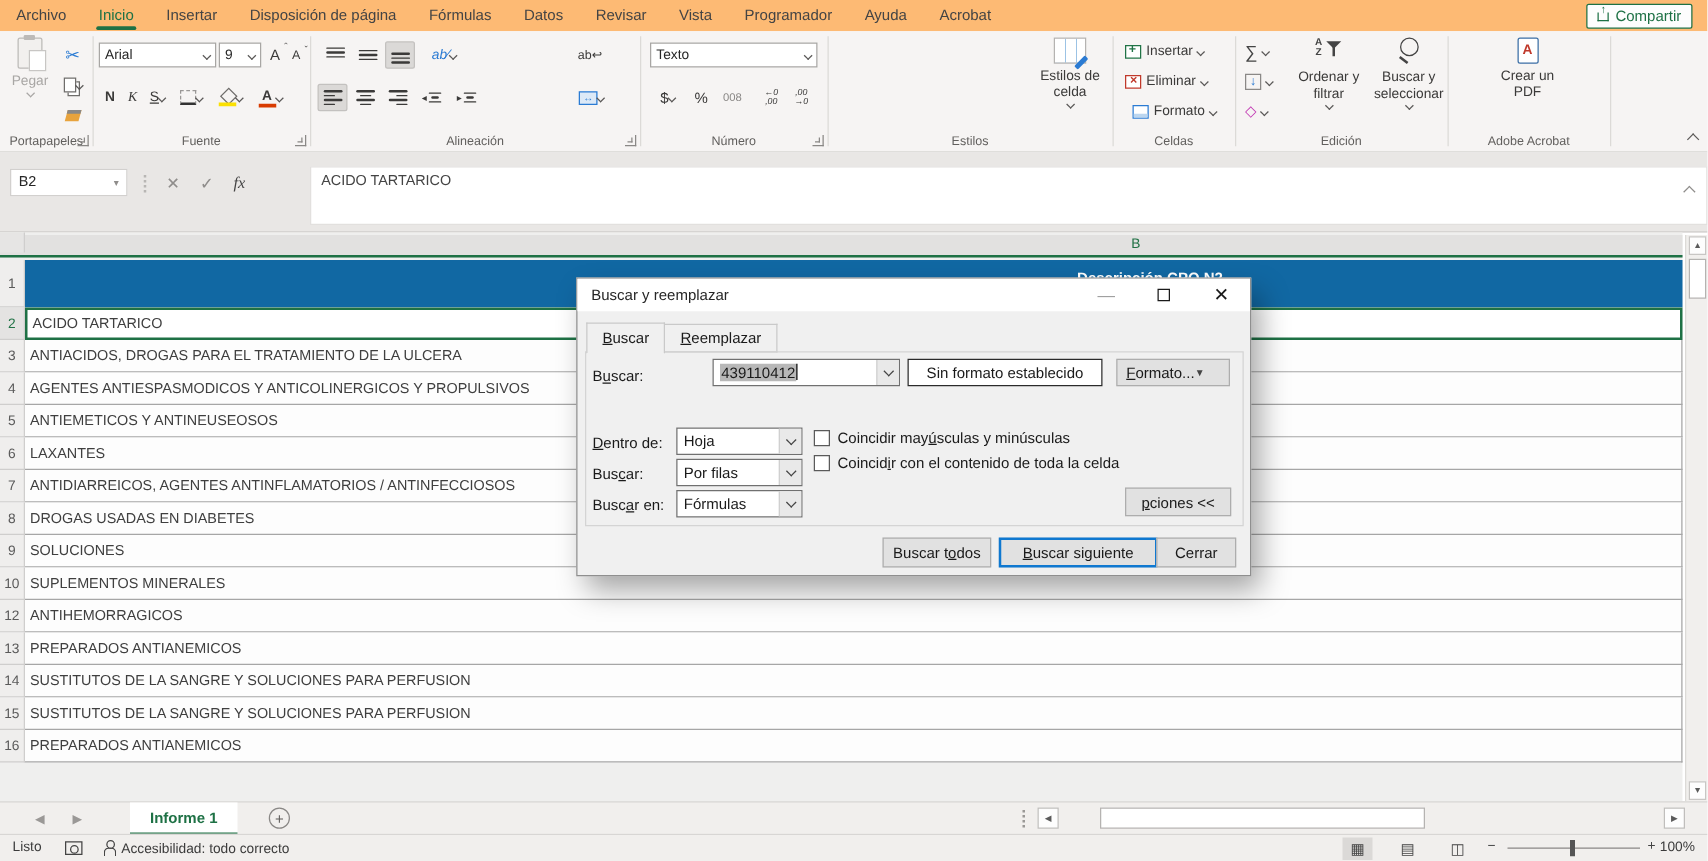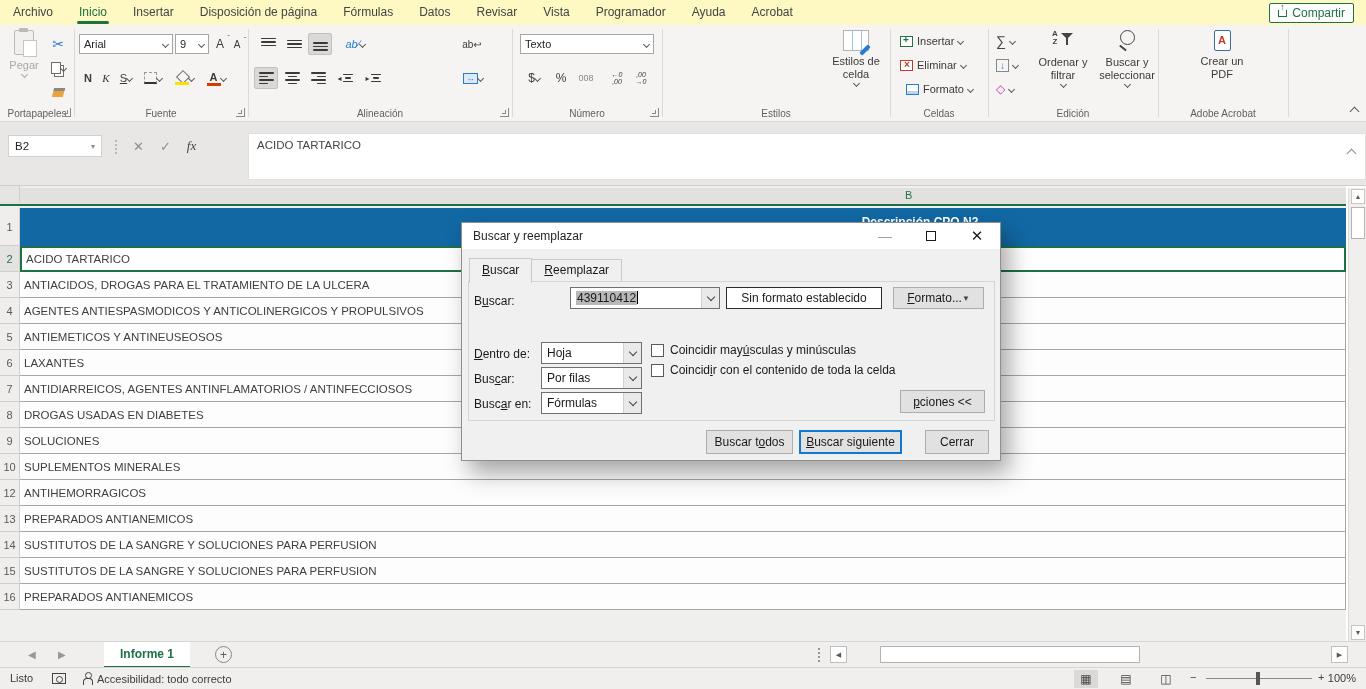--- a/index.html
+++ b/index.html
@@ -1,21 +1,21 @@
 <!DOCTYPE html>
 <html><head>
 <meta charset="utf-8">
 <style>
 *{box-sizing:border-box;margin:0;padding:0}
 html,body{width:1366px;height:689px;overflow:hidden}
 body{font-family:"Liberation Sans",sans-serif;background:#fff;position:relative}
 .app{position:absolute;inset:0;width:1366px;height:689px;background:#fff}
 
 
-.tabrow{position:absolute;left:0;top:0;right:0;height:25px;background:#fef9c3;display:flex;align-items:flex-end}
+.tabrow{position:absolute;left:0;top:0;right:0;height:25px;background:#fdba74;display:flex;align-items:flex-end}
 .rtab{padding:0 13px;font-size:12px;color:#444;height:25px;line-height:25px;white-space:nowrap;position:relative}
 .rtab.active{color:#1e7145;font-weight:400}
 .rtab.active::after{content:"";position:absolute;left:11px;right:11px;bottom:1px;height:3px;background:#1e7145;border-radius:2px}
 .share-btn{position:absolute;right:12px;top:3px;height:20px;border:1px solid #1e7145;background:#fdfdfd;color:#1e7145;font-size:12px;display:flex;align-items:center;gap:5px;padding:0 8px;border-radius:2px}
 .share-ico{width:9px;height:7px;border:1px solid #1e7145;border-top:none;position:relative;display:inline-block}
 .share-ico::after{content:"↑";position:absolute;left:1px;top:-8px;font-size:9px;color:#1e7145}
 
 
 .ribbon{position:absolute;top:25px;left:0;right:0;height:97px;background:#f6f4f3;border-bottom:1px solid #d8d6d4;font-size:11px;color:#3b3a39}
 .grp{position:absolute;top:0;height:96px}
@@ -585,21 +585,21 @@
     </div>
     <div class="dcombo" style="left:108px;top:64px;width:150px">
       <span class="val"><span class="selval">439110412</span><span class="caret"></span></span>
       <span class="arr">
           <b></b>
         </span>
     </div>
     <div class="noformat">
       <span>Sin formato establecido</span>
     </div>
-    <div class="dbtn" style="left:431px;top:64px;width:91px;height:22px;justify-content:center;padding:0 7px">
+    <div class="dbtn" style="left:431px;top:64px;width:91px;height:22px;justify-content:flex-start;padding:0 7px">
       <span><span></span><span class="k">F</span><span>ormato...</span></span>
       <span style="font-size:8px;color:#444">▼</span>
     </div>
 
     <div class="dlabel" style="left:12px;top:124px">
       <span class="k">D</span><span>entro de:</span>
     </div>
     <div class="dcombo" style="left:79px;top:119px;width:101px">
       <span class="val">Hoja</span>
       <span class="arr">
@@ -636,21 +636,21 @@
       <span><span>Coincid</span><span class="k">i</span><span>r con el contenido de toda la celda</span></span>
     </div>
 
     <div class="dbtn" style="left:438px;top:167px;width:85px;height:23px">
       <span><span class="k">p</span><span>ciones &lt;&lt;</span></span>
     </div>
 
     <div class="dbtn" style="left:244px;top:207px;width:87px;height:24px">
       <span><span>Buscar t</span><span class="k">o</span><span>dos</span></span>
     </div>
-    <div class="dbtn default" style="left:337px;top:207px;width:103px;height:24px">
+    <div class="dbtn default" style="left:337px;top:207px;width:127px;height:24px">
       <span><span class="k">B</span><span>uscar siguiente</span></span>
     </div>
     <div class="dbtn" style="left:463px;top:207px;width:64px;height:24px">
       <span>Cerrar</span>
     </div>
   </div>
 
 </div>
 
 </body></html>

